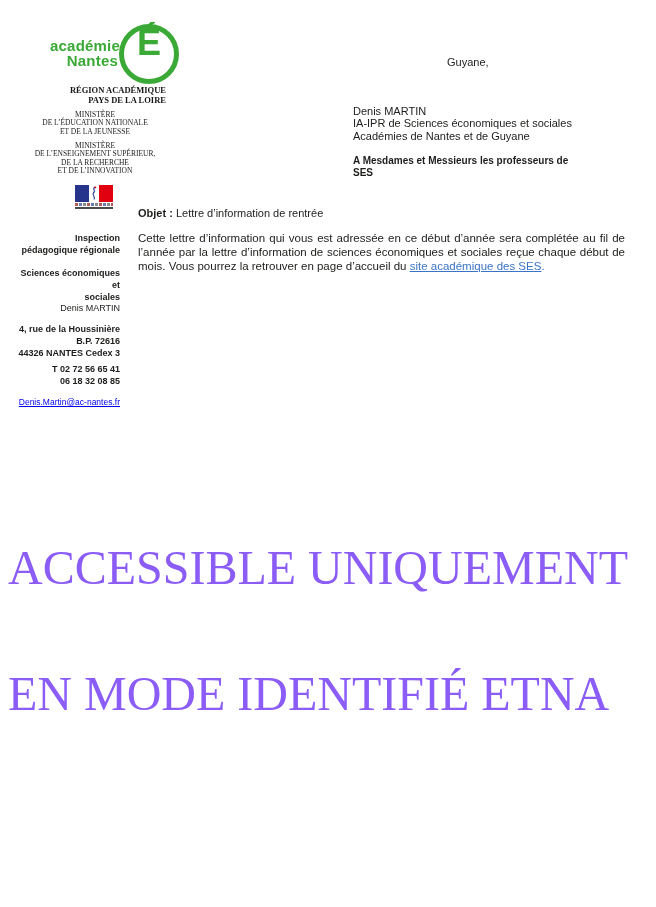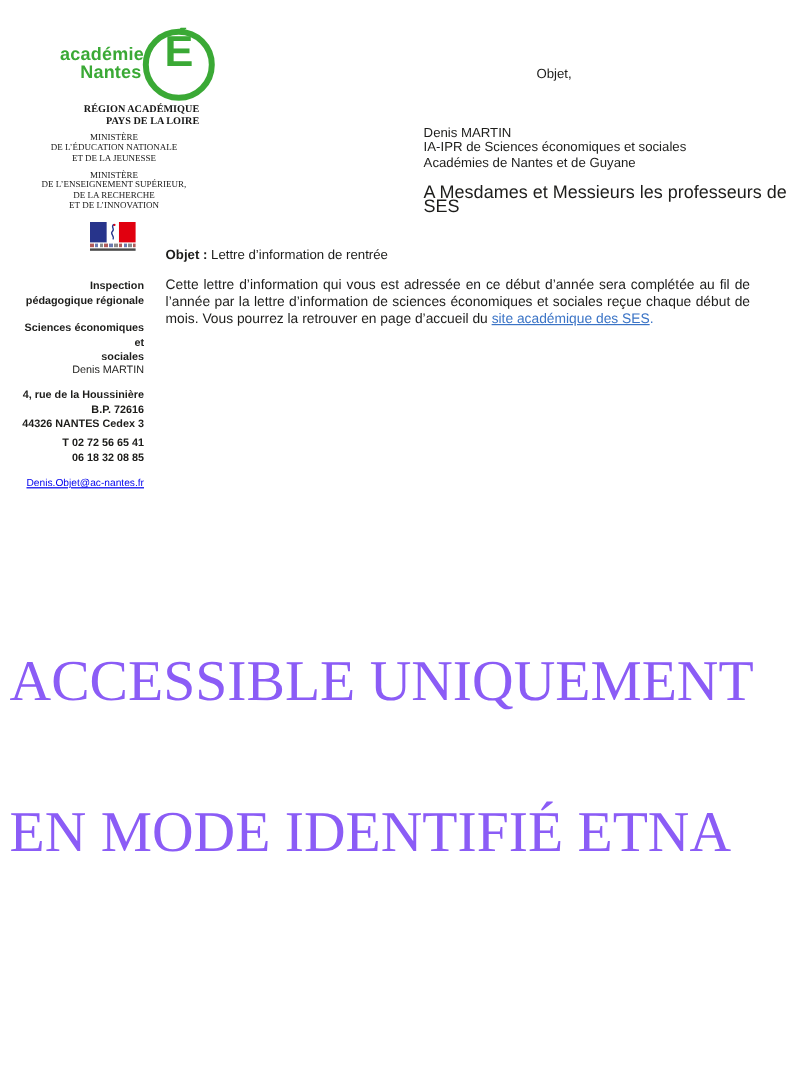--- a/index.html
+++ b/index.html
@@ -62,21 +62,21 @@
   .side-discipline{top:267px;}
   .side-name{top:302px;}
   .side-address{top:323px;}
   .side-phones{top:363px;text-align:right;}
   .side-email{top:396px;}
   .side-email a{color:var(--link-blue,#0000ee);text-decoration:underline;font-size:8.5px;}
 
   
   .place{left:447px;top:56px;font-size:11px;}
   .sender{left:353px;top:105px;font-size:11px;line-height:12.4px;}
-  .addressee{left:353px;top:155px;font-size:15px;line-height:12.4px;font-weight:normal;}
+  .addressee{left:353px;top:155px;font-size:10px;line-height:12.4px;font-weight:bold;}
 
   
   .subject{left:138px;top:207px;font-size:11px;}
   .subject .lbl{font-weight:bold;}
   .bodytext{
     left:138px;top:231px;width:487px;text-align:justify;
     font-size:11.5px;line-height:14px;
   }
   .bodytext a{color:var(--site-link-blue,#3b74c6);text-decoration:underline;}
   .bodytext .after{color:var(--site-link-blue,#3b74c6);}
@@ -126,23 +126,23 @@
 <div class="abs side side-bold side-service pre">Inspection
 pédagogique régionale</div>
 <div class="abs side side-bold side-discipline pre">Sciences économiques et
 sociales</div>
 <div class="abs side side-name">Denis MARTIN</div>
 <div class="abs side side-bold side-address pre">4, rue de la Houssinière
 B.P. 72616
 44326 NANTES Cedex 3</div>
 <div class="abs side side-bold side-phones pre">T 02 72 56 65 41
 06 18 32 08 85</div>
-<div class="abs side side-email"><a href="#">Denis.Objet@ac-nantes.fr</a></div>
+<div class="abs side side-email"><a href="#">Denis.Martin@ac-nantes.fr</a></div>
 
-<div class="abs place">Objet,</div>
+<div class="abs place">Guyane,</div>
 <div class="abs sender pre">Denis MARTIN
 IA-IPR de Sciences économiques et sociales
 Académies de Nantes et de Guyane</div>
 <div class="abs addressee pre">A Mesdames et Messieurs les professeurs de
 SES</div>
 
 <div class="abs subject">
   <span class="lbl">Objet :</span>
   <span>Lettre d’information de rentrée</span>
 </div>

